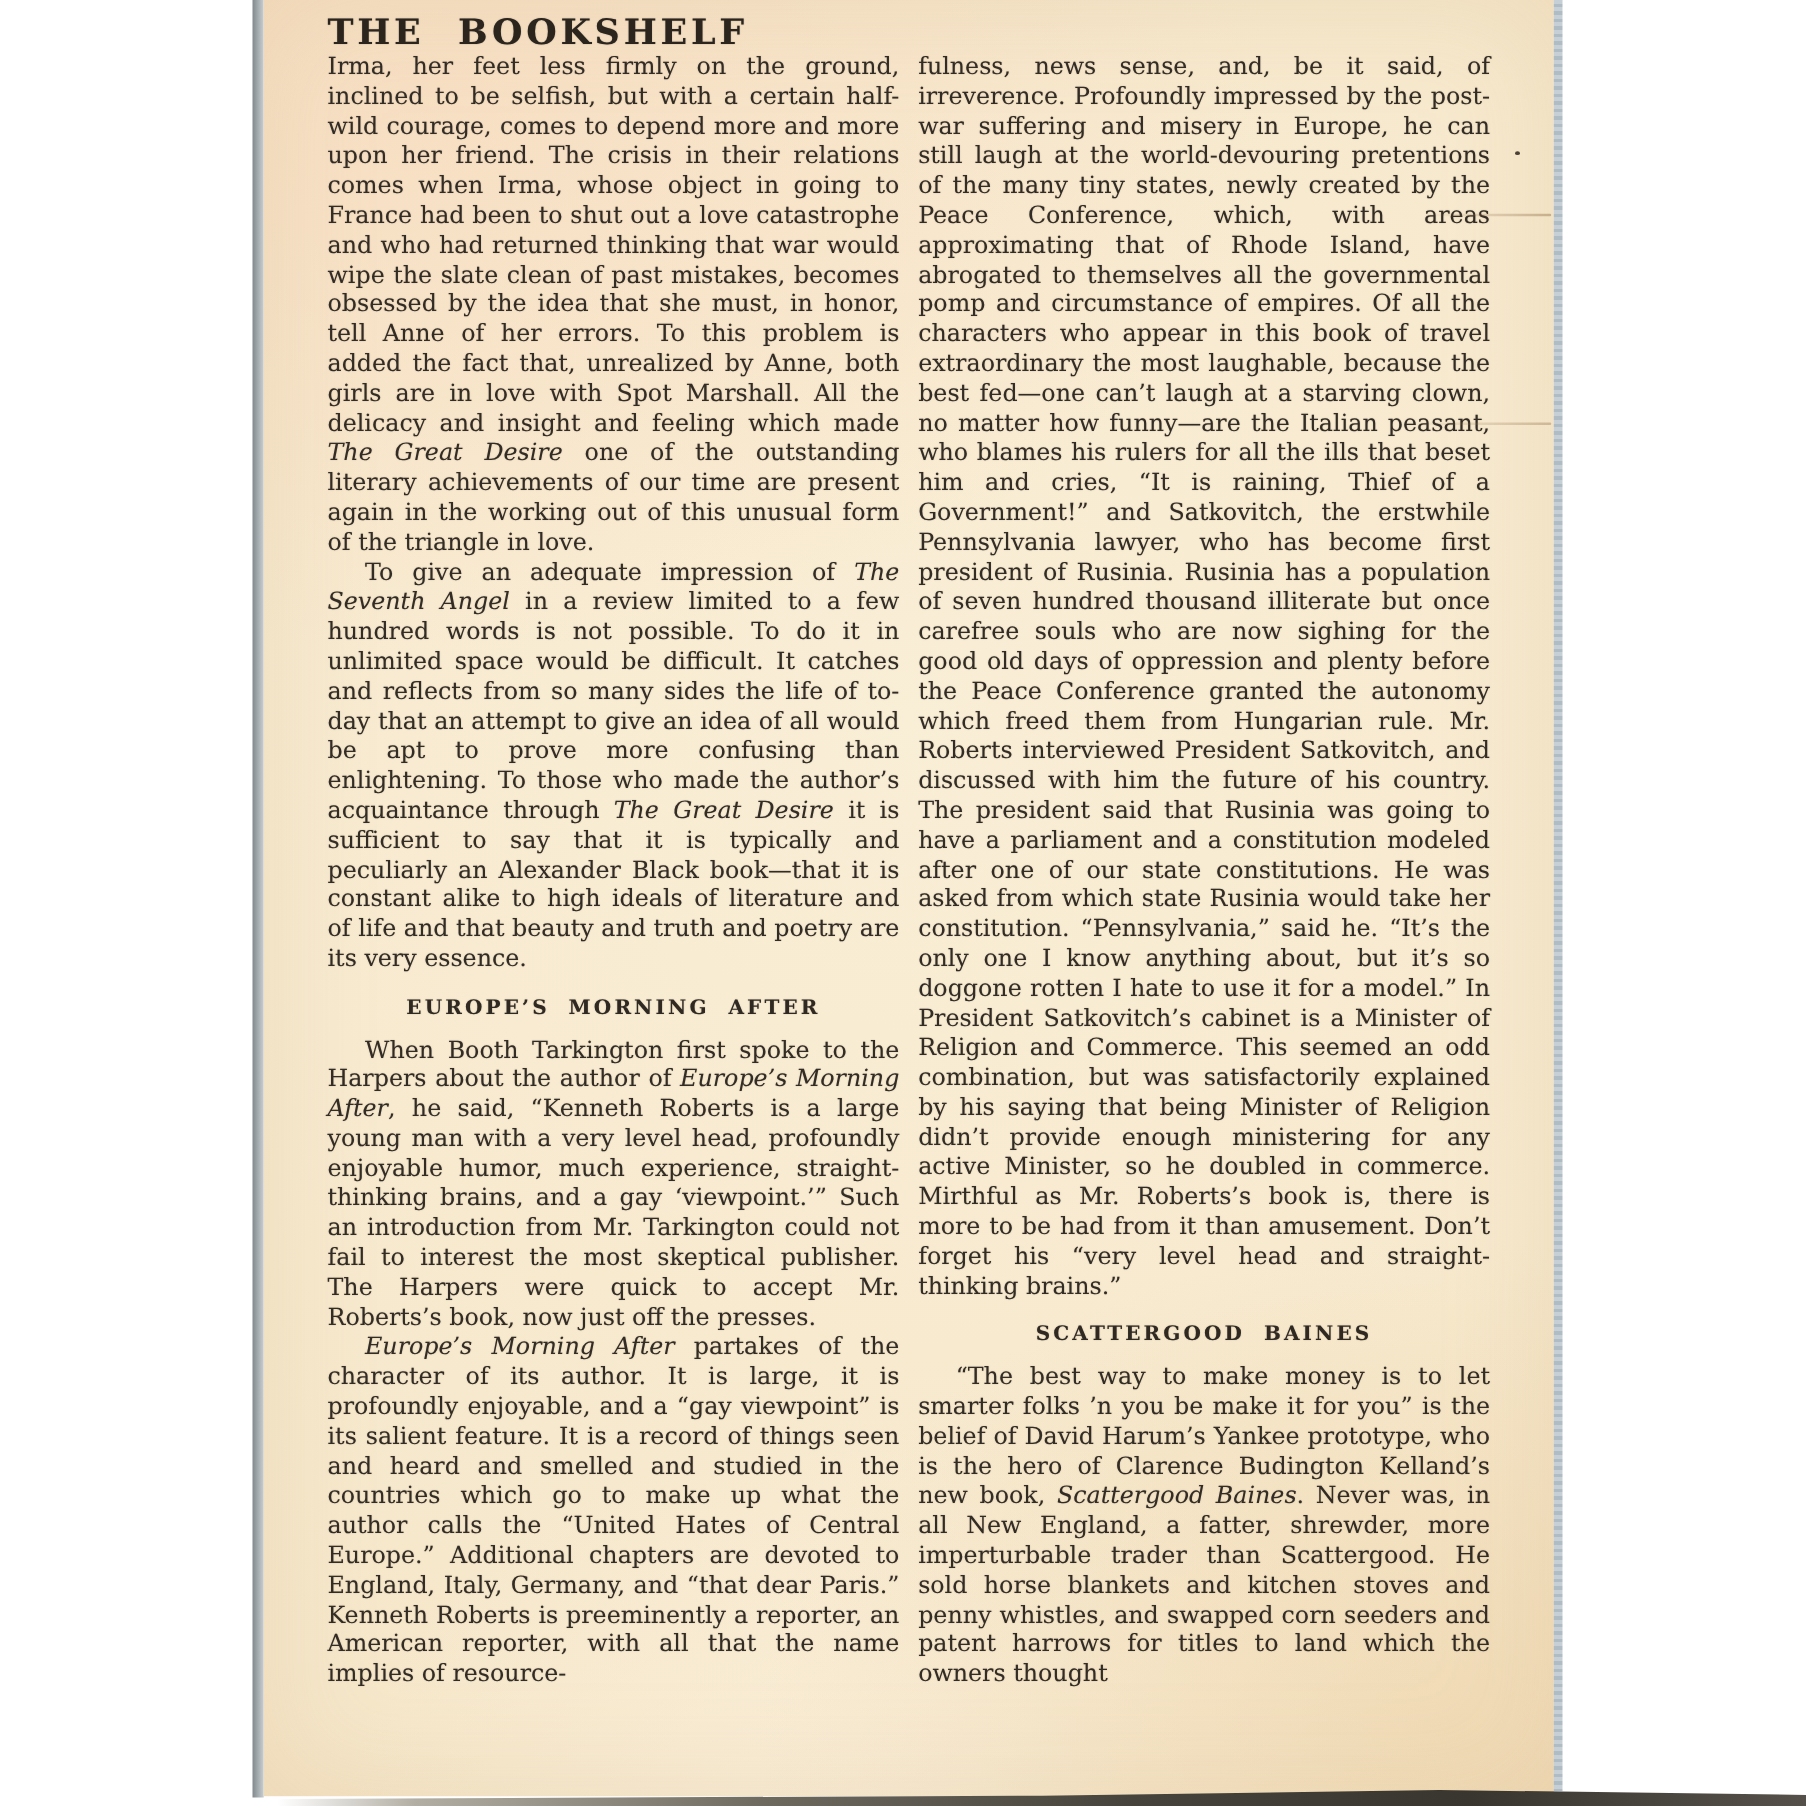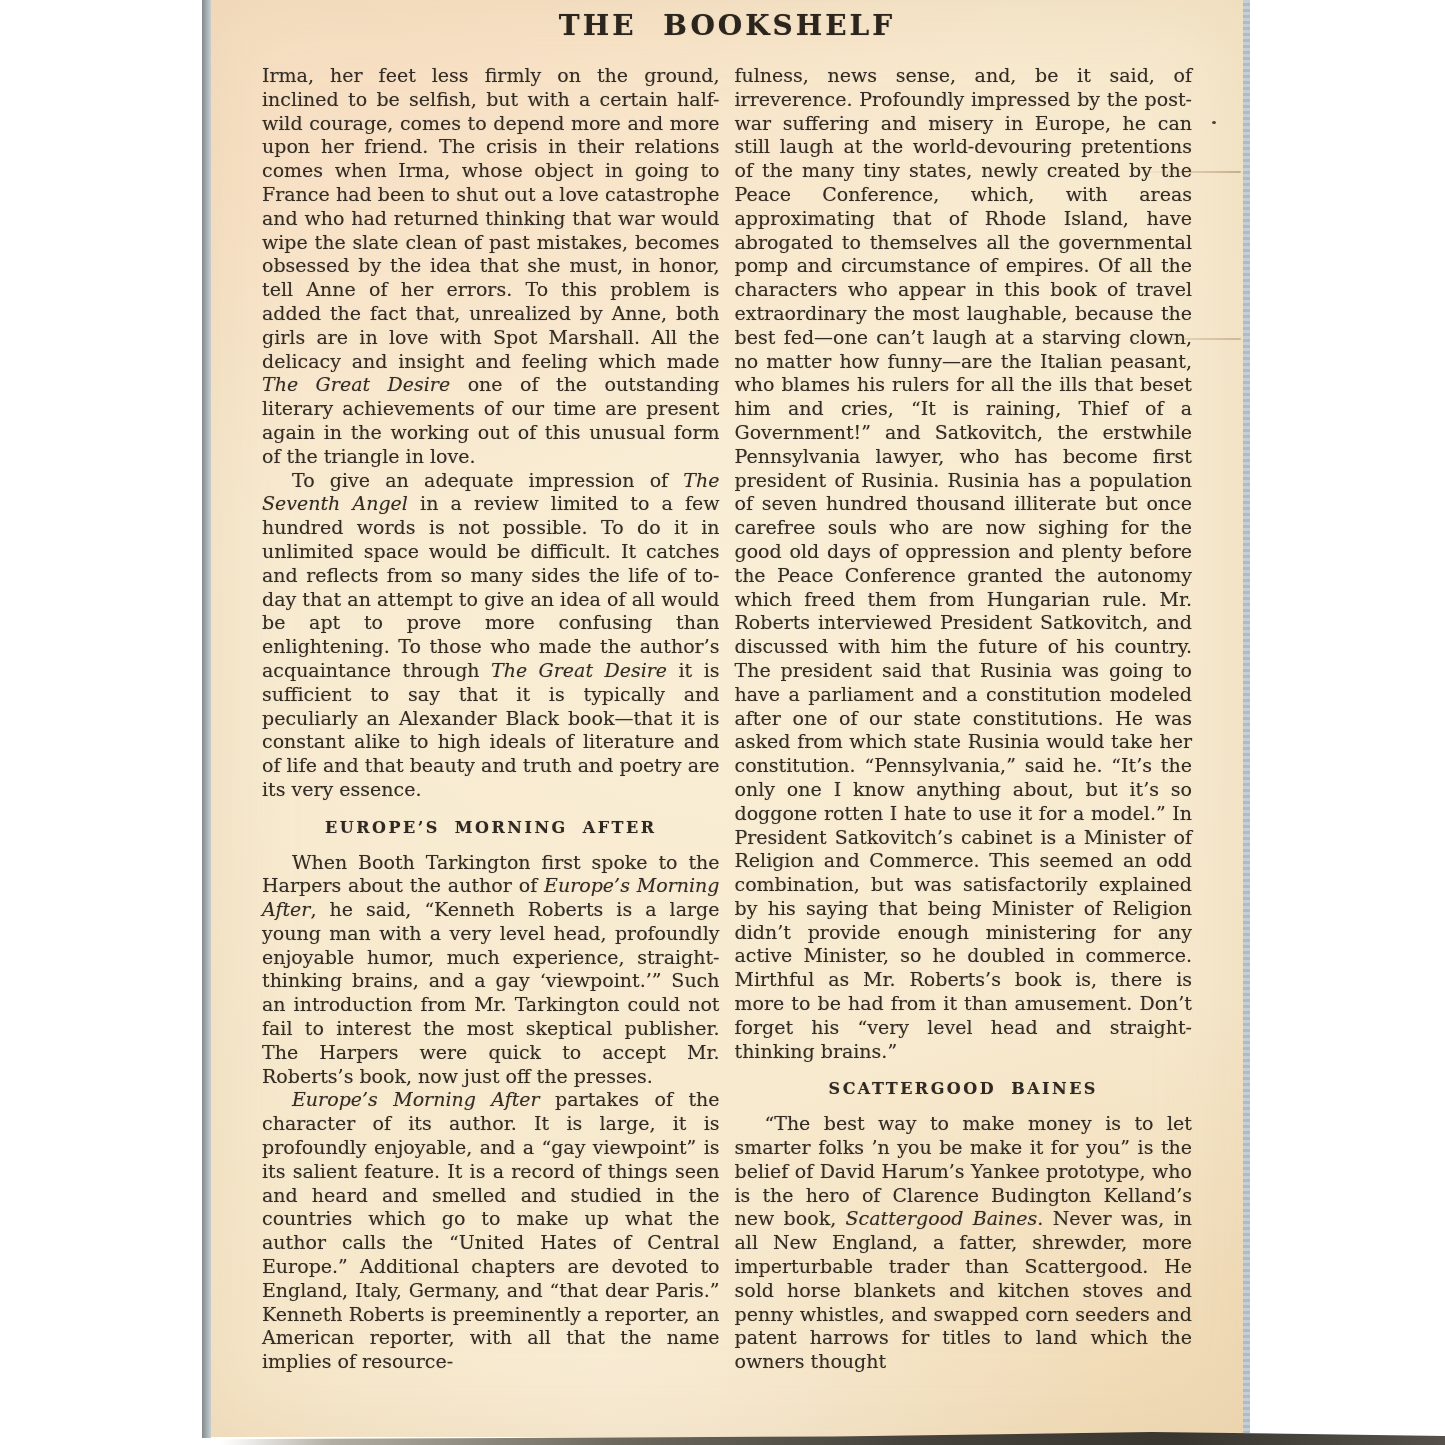--- a/index.html
+++ b/index.html
@@ -42,26 +42,26 @@
 
   
   .bottom-band{
     position:absolute;left:222px;top:1432px;width:1223px;height:13px;
     background:linear-gradient(to right,rgba(176,171,160,0) 0%,#b2aea3 9%,#6d695f 32%,#46433c 56%,#393630 78%,#55514a 100%);
     clip-path:polygon(0 55%,50% 35%,76% 0,100% 30%,100% 100%,0 100%);
   }
 
   .content{padding:9px 51px 0 51px;}
   .title{
-    margin:0;text-align:center;
+    margin:0;
     font-size:28px;font-weight:bold;color:#2b251e;
     letter-spacing:3px;word-spacing:14px;
     text-shadow:0 0 1px rgba(43,37,30,0.4);
   }
-  .cols{display:flex;gap:15px;margin-top:22px;}
+  .cols{display:flex;gap:15px;}
   .col{
     flex:1;min-width:0;
     text-align:justify;
     font-size:19px;line-height:23.8px;
     color:#332c24;
     text-shadow:0 0 1px rgba(51,44,36,0.35);
   }
   .col p.para{margin:0;}
   .col p.indent{text-indent:30px;}
   .col h3.heading{

